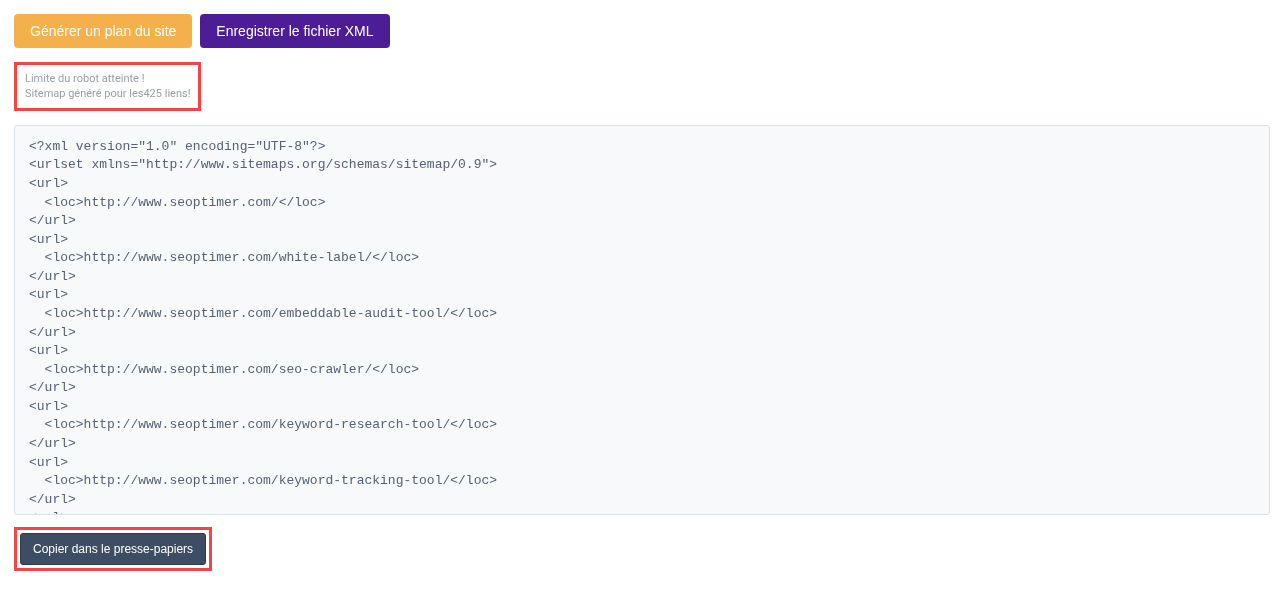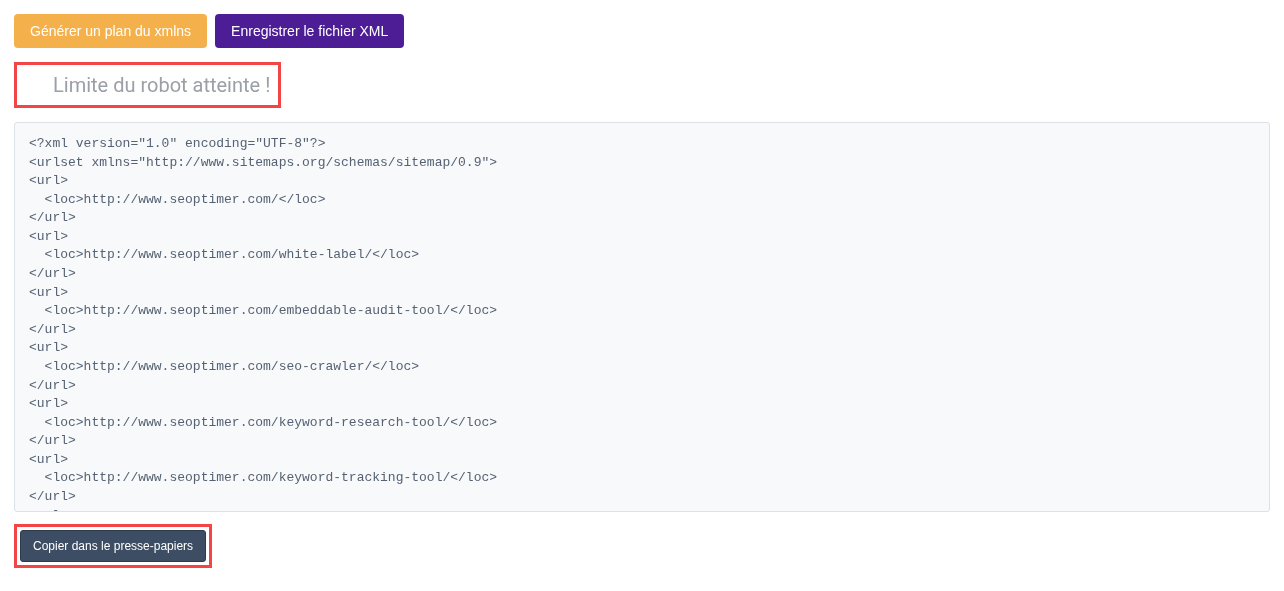--- a/index.html
+++ b/index.html
@@ -35,22 +35,21 @@
     }
     .status-box {
       border: 3px solid #f34545;
       padding: 6px 8px;
       display: inline-block;
       color: #9aa0a6;
       margin-bottom: 14px;
     }
     .status-box div {
       line-height: 1.4;
-      font-size: 20px;
-      margin-left: 28px;
+      font-size: 11px;
     }
     .xml-box {
       border: 1px solid #dbe2ea;
       background: #f7f9fb;
       border-radius: 3px;
       padding: 12px 14px;
       font-family: "Consolas", "Menlo", "Courier New", monospace;
       font-size: 13px;
       color: #566273;
       white-space: pre;
@@ -73,26 +72,27 @@
       color: #ffffff;
       cursor: pointer;
     }
   </style>
 </head>
 <body>
 
 
 
 <div class="button-row">
-  <button class="btn btn-orange">Générer un plan du xmlns</button>
+  <button class="btn btn-orange">Générer un plan du site</button>
   <button class="btn btn-blue">Enregistrer le fichier XML</button>
 </div>
 
 <div class="status-box">
   <div>Limite du robot atteinte !</div>
+  <div>Sitemap généré pour les425 liens!</div>
 </div>
 
 <div class="xml-box">&lt;?xml version="1.0" encoding="UTF-8"?&gt;
 &lt;urlset xmlns="http://www.sitemaps.org/schemas/sitemap/0.9"&gt;
 &lt;url&gt;
   &lt;loc&gt;http://www.seoptimer.com/&lt;/loc&gt;
 &lt;/url&gt;
 &lt;url&gt;
   &lt;loc&gt;http://www.seoptimer.com/white-label/&lt;/loc&gt;
 &lt;/url&gt;

